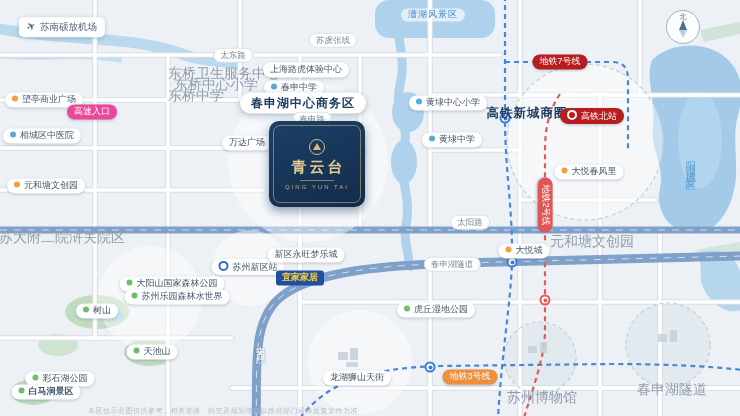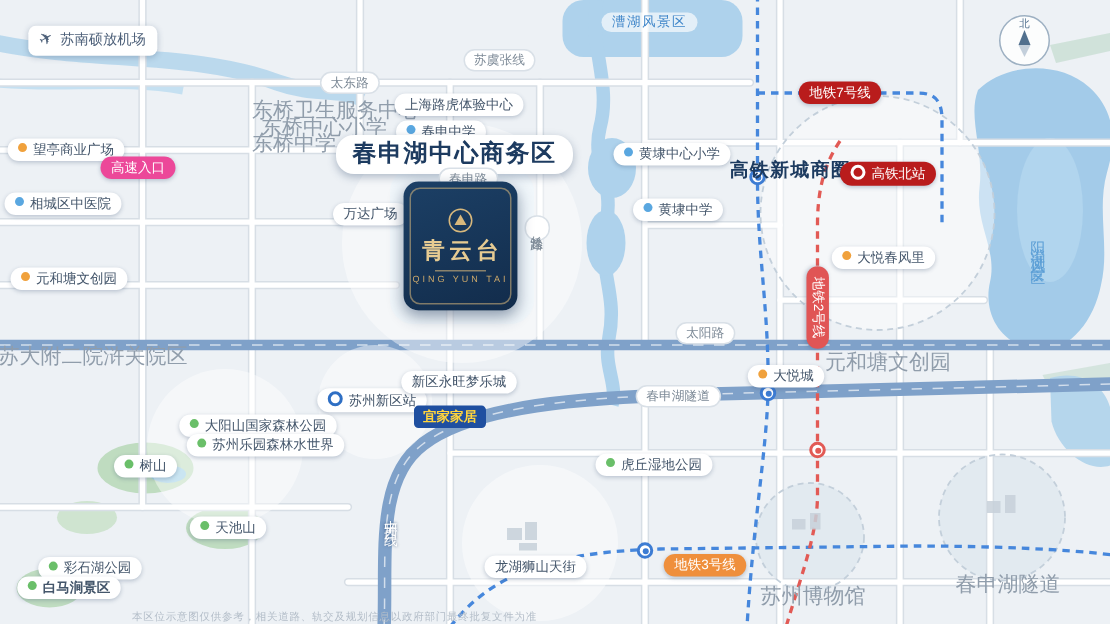--- a/index.html
+++ b/index.html
@@ -7,21 +7,21 @@
          font-family:"Liberation Sans",sans-serif;background:#edf1f5;}
   .stage svg{position:absolute;left:0;top:0;z-index:1;}
 
   
   .lbl{position:absolute;transform:translate(-50%,-50%);white-space:nowrap;z-index:6;line-height:1.25;}
   .l-tag{background:#fff;border-radius:9px;padding:2px 7px;font-size:9px;color:#44566b;
          box-shadow:0 1px 3px rgba(44,70,105,.28);}
   .dotmark{display:inline-block;width:6px;height:6px;border-radius:50%;margin-right:4px;vertical-align:1px;}
   .l-gray{font-size:14px;color:#909dab;}
   .l-bold{font-size:12.5px;font-weight:700;color:#1d3b60;letter-spacing:1px;}
-  .l-bq{background:#fff;border-radius:12px;padding:3px 11px;font-size:16px;font-weight:700;color:#1d3b60;
+  .l-bq{background:#fff;border-radius:12px;padding:3px 11px;font-size:12px;font-weight:700;color:#1d3b60;
         box-shadow:0 2px 6px rgba(44,70,105,.35);letter-spacing:1px;}
   .l-road{background:#fff;border:1px solid #d9e0e7;border-radius:8px;padding:1px 6px;font-size:8.5px;color:#7d8a97;}
   .l-vert{writing-mode:vertical-rl;padding:6px 2px;letter-spacing:1px;}
   .l-onroad{writing-mode:vertical-rl;color:#fff;font-size:9px;letter-spacing:3px;
             text-shadow:0 0 2px rgba(40,70,110,.7);}
   .l-pill{border-radius:9px;padding:2px 7px;font-size:9px;color:#fff;box-shadow:0 1px 3px rgba(44,70,105,.3);}
   .l-blue{background:#b91c1c;} .l-red{background:#e05555;}
   .l-orange{background:#ef8f3c;} .l-teal{background:#ec4899;}
   .l-watertag{background:rgba(255,255,255,.65);color:#3f86c9;border-radius:8px;padding:1px 7px;
               font-size:9px;letter-spacing:1px;}
@@ -33,21 +33,21 @@
   .roundel{display:inline-block;width:10px;height:10px;border:2px solid #2f6fc4;border-radius:50%;
            background:#fff;margin-right:4px;vertical-align:-1px;box-sizing:border-box;}
   .roundel.white{border-color:#fff;background:transparent;}
 
   
   .station-dot{position:absolute;width:11px;height:11px;border-radius:50%;background:#fff;
                border:2px solid var(--c);transform:translate(-50%,-50%);z-index:5;box-sizing:border-box;}
   .station-dot::after{content:"";position:absolute;inset:1.5px;border-radius:50%;background:var(--c);}
 
   
-  .project{position:absolute;left:269px;top:121px;width:76px;height:86px;z-index:7;
+  .project{position:absolute;left:269px;top:121px;width:96px;height:86px;z-index:7;
            background:linear-gradient(160deg,#1c4066,#122c4b);border-radius:10px;
            box-shadow:0 4px 10px rgba(20,45,80,.45);
            display:flex;flex-direction:column;align-items:center;justify-content:center;gap:3px;}
   .project::before{content:"";position:absolute;inset:4px;border:1px solid rgba(216,184,124,.55);border-radius:7px;}
   .emblem{width:16px;height:16px;border:1.5px solid #d8b87c;border-radius:50%;box-sizing:border-box;}
   .emblem i{display:block;width:0;height:0;border-left:4px solid transparent;border-right:4px solid transparent;
             border-bottom:7px solid #d8b87c;margin:3px auto 0;}
   .project-name{color:#e6cb92;font-size:15px;font-weight:700;letter-spacing:3px;padding-left:3px;
                 font-family:"Liberation Serif",serif;}
   .project-div{width:34px;height:1px;background:rgba(216,184,124,.6);}

